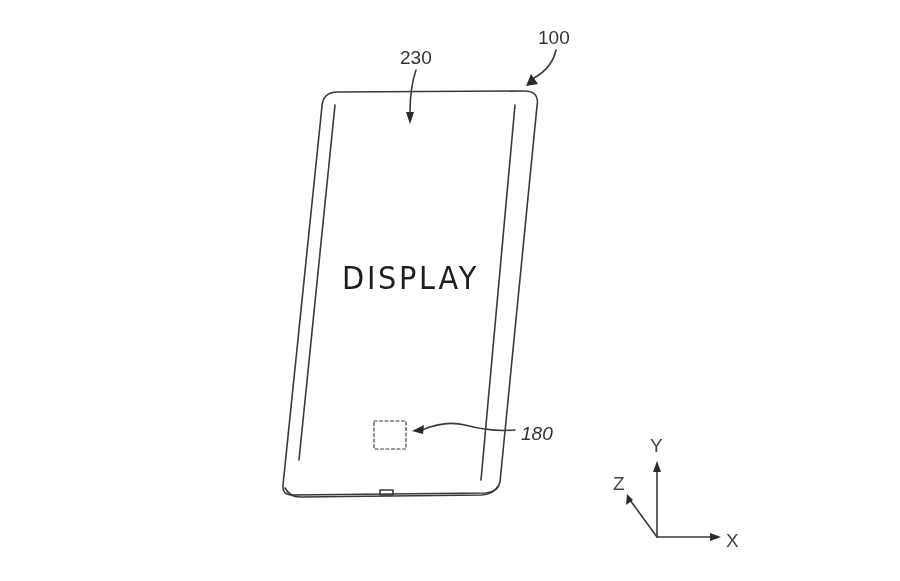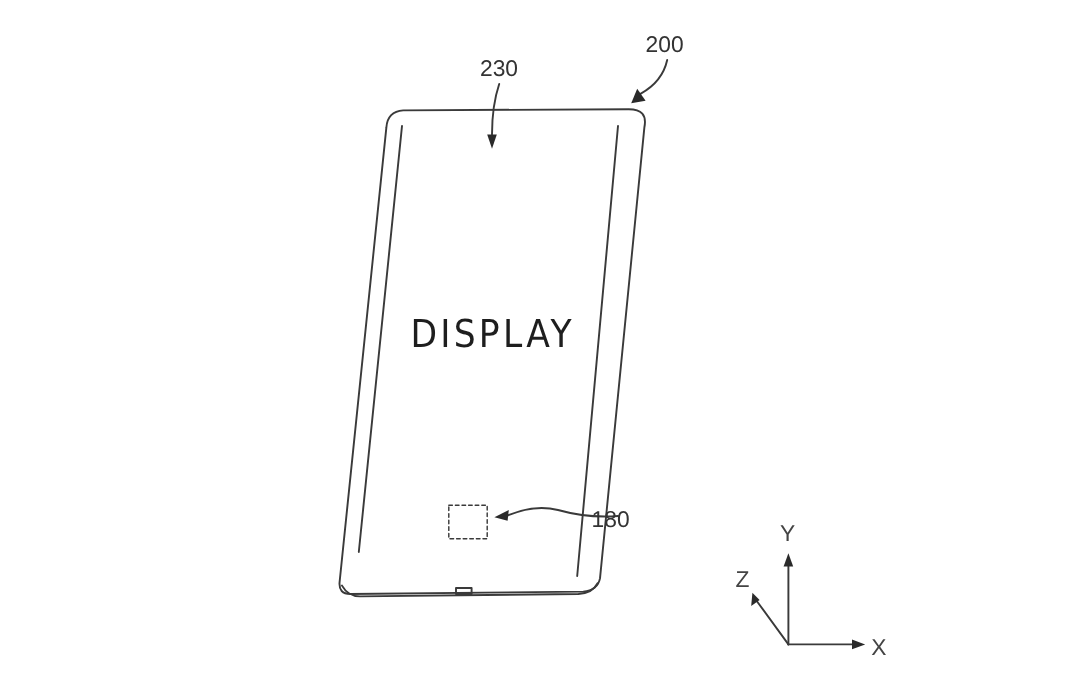--- a/index.html
+++ b/index.html
@@ -40,18 +40,18 @@
     <polygon points="406,112 414,112 410,124"></polygon>
     <polygon points="531,74 538,84 526,86"></polygon>
     <polygon points="412,431 424,425 423,434"></polygon>
     <polygon points="653,472 661,472 657,461"></polygon>
     <polygon points="710,533 710,541 721,537"></polygon>
     <polygon points="626,505 633,500 627,494"></polygon>
   </g>
 </svg>
 
 <div class="lbl" style="left:400px; top:48px;">230</div>
-<div class="lbl" style="left:538px; top:28px;">200</div>
-<div class="lbl" style="left:493px; top:424px;">180</div>
+<div class="lbl" style="left:538px; top:28px;">100</div>
+<div class="lbl" style="left:521px; top:424px;font-style:italic;">180</div>
 <div class="display-text" style="left:342px; top:262px;">DISPLAY</div>
 <div class="axis-lbl" style="left:650px; top:436px;">Y</div>
 <div class="axis-lbl" style="left:613px; top:474px;">Z</div>
 <div class="axis-lbl" style="left:726px; top:531px;">X</div>
 
 </body></html>

